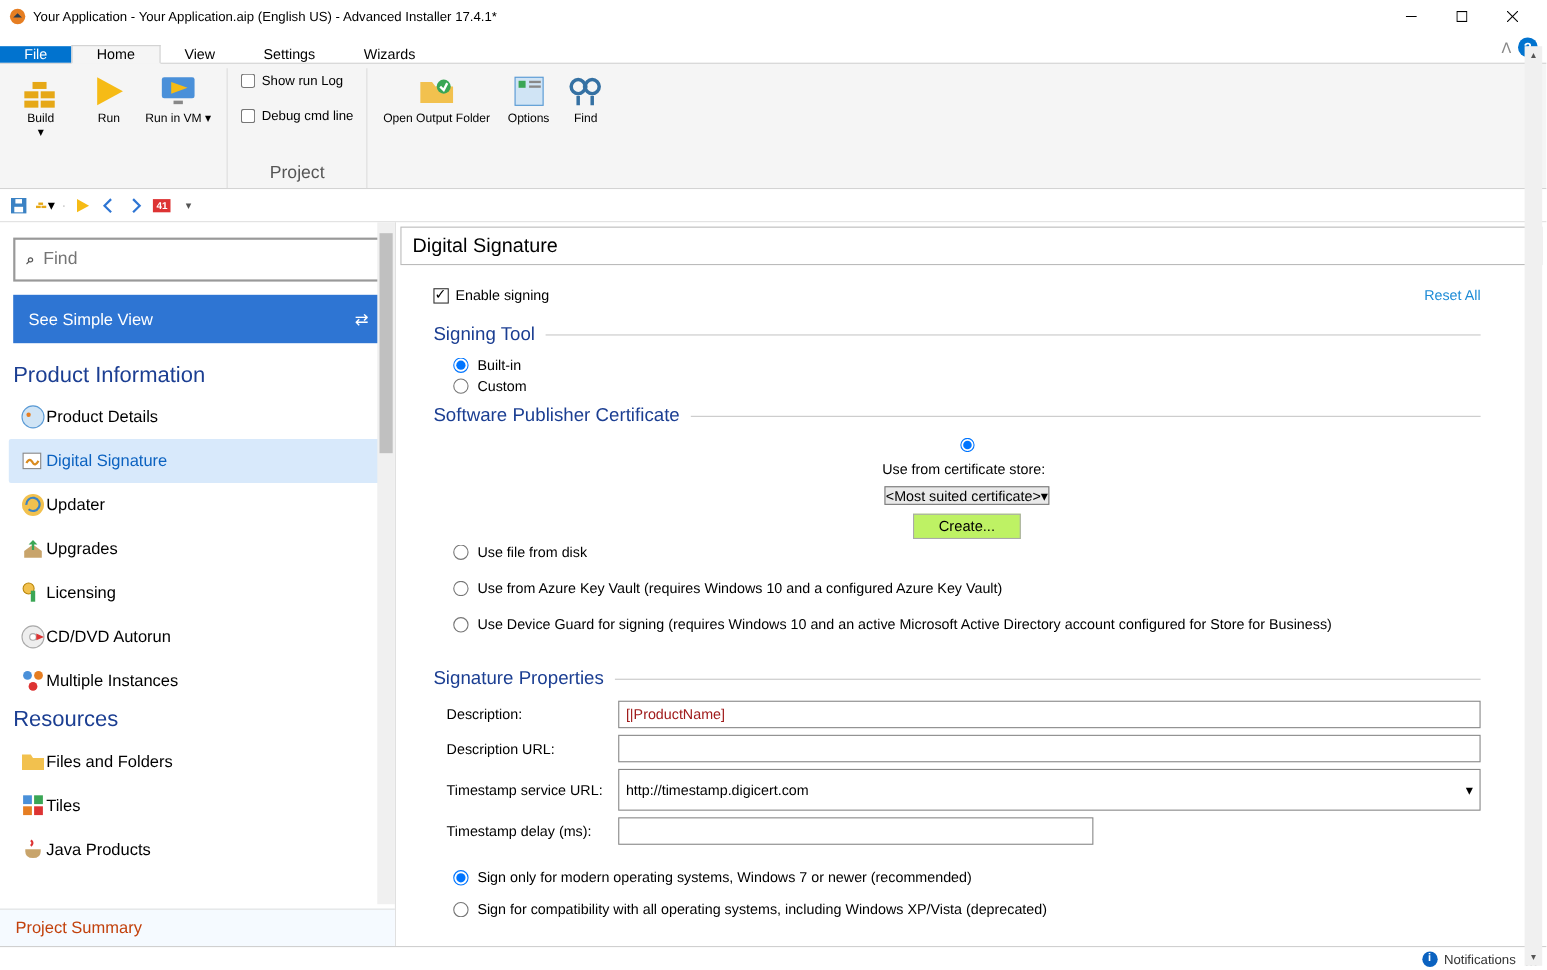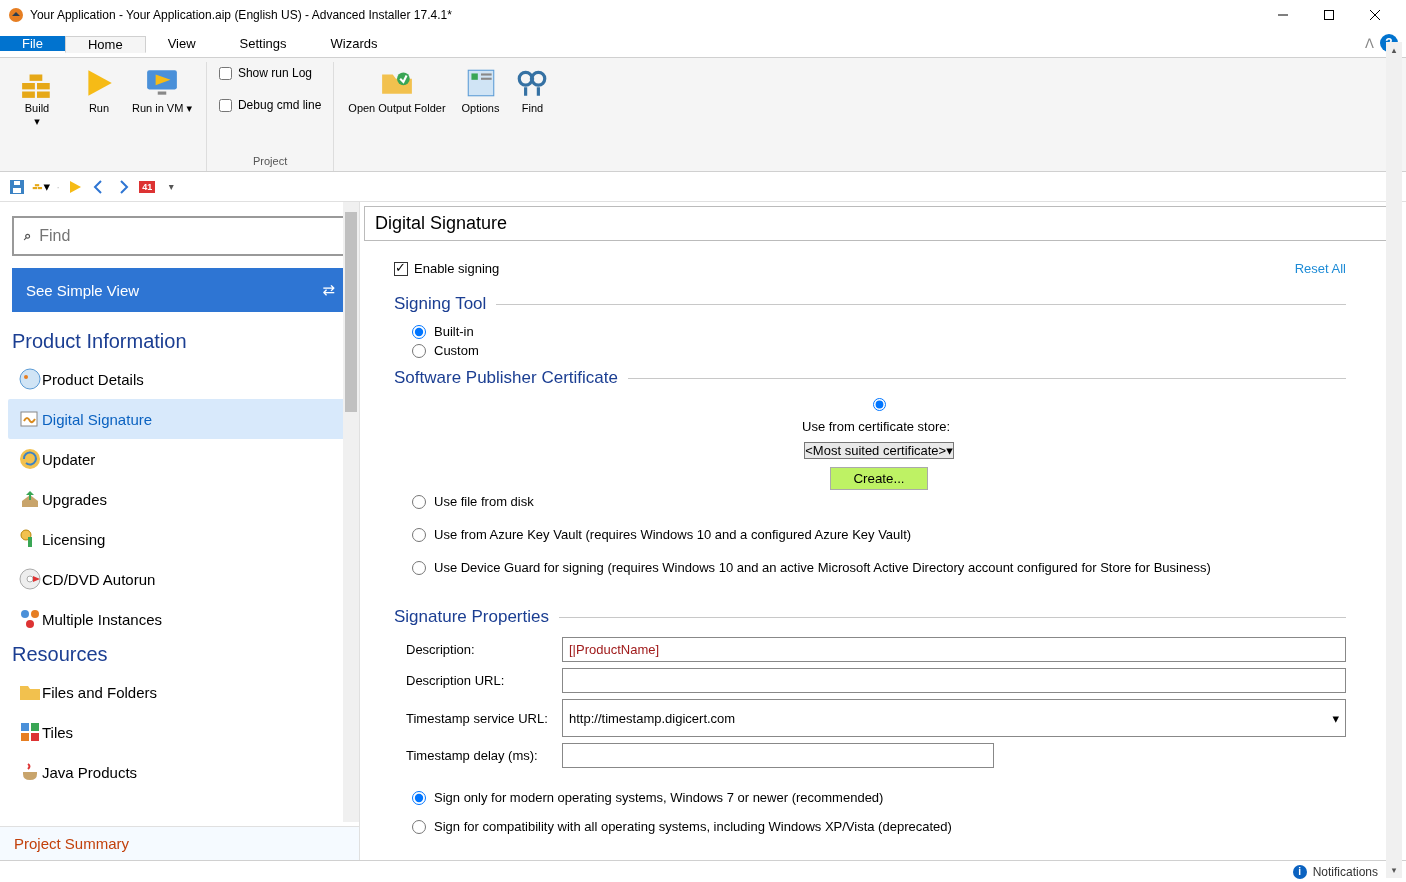--- a/index.html
+++ b/index.html
@@ -7,34 +7,34 @@
 
 
 .titlebar { height: 30px; display: flex; align-items: center; padding: 0 8px; background: #fff; }
 .titlebar .app-icon { width: 16px; height: 16px; margin-right: 6px; }
 .titlebar .title { font-size: 12px; flex: 1; }
 .titlebar .win-buttons { display: flex; gap: 0; }
 .titlebar .win-btn { width: 46px; height: 30px; display: flex; align-items: center; justify-content: center; }
 .titlebar .win-btn svg { width: 10px; height: 10px; }
 
 
-.menu-tabs { height: 28px; display: flex; background: #fff; border-bottom: 1px solid #d0d0d0; align-items: center; position: relative; }
+.menu-tabs { height: 28px; display: flex; background: #fff; border-bottom: 1px solid #d0d0d0; align-items: flex-end; position: relative; }
 .menu-tab { padding: 0 22px; display: flex; align-items: center; font-size: 13px; cursor: pointer; }
 .menu-tab.file { background: #0173cf; color: #fff; }
 .menu-tab.active { background: #f5f5f5; border: 1px solid #d0d0d0; border-bottom: 1px solid #f5f5f5; margin-bottom: -1px; }
 .menu-tabs .help { position: absolute; right: 8px; top: 4px; display: flex; gap: 6px; align-items: center; }
 .help-circle { width: 18px; height: 18px; border-radius: 50%; background: #0173cf; color: #fff; text-align: center; font-size: 12px; line-height: 18px; font-weight: bold; }
 .help-caret { color: #888; }
 
 
 .ribbon { background: #f5f5f5; border-bottom: 1px solid #d0d0d0; display: flex; padding: 4px 6px 0 6px; height: 114px; }
 .ribbon-group { display: flex; flex-direction: column; align-items: center; border-right: 1px solid #ddd; padding: 0 8px; }
 .ribbon-group:last-child { border-right: none; }
 .ribbon-group-body { display: flex; gap: 4px; flex: 1; }
-.ribbon-group-label { font-size: 11px; color: #555; padding: 2px 0 4px 0; text-align: center; }
+.ribbon-group-label { font-size: 16px; color: #555; padding: 2px 0 4px 0; text-align: center; }
 .rbtn-big { display: flex; flex-direction: column; align-items: center; justify-content: flex-start; padding: 4px 6px; text-align: center; font-size: 12px; min-width: 46px; cursor: pointer; }
 .rbtn-big .icon { width: 34px; height: 34px; margin-bottom: 2px; }
 .rbtn-big .cap { font-size: 11px; line-height: 13px; }
 .rbtn-stack { display: flex; flex-direction: column; gap: 2px; padding: 4px 4px; }
 .rbtn-check { display: flex; align-items: center; gap: 6px; font-size: 12px; cursor: pointer; }
 .rbtn-check input { width: 13px; height: 13px; }
 
 
 .qa-bar { height: 30px; background: #fff; border-bottom: 1px solid #e0e0e0; display: flex; align-items: center; gap: 6px; padding: 0 8px; }
 .qa-btn { width: 18px; height: 18px; display: flex; align-items: center; justify-content: center; cursor: pointer; }

